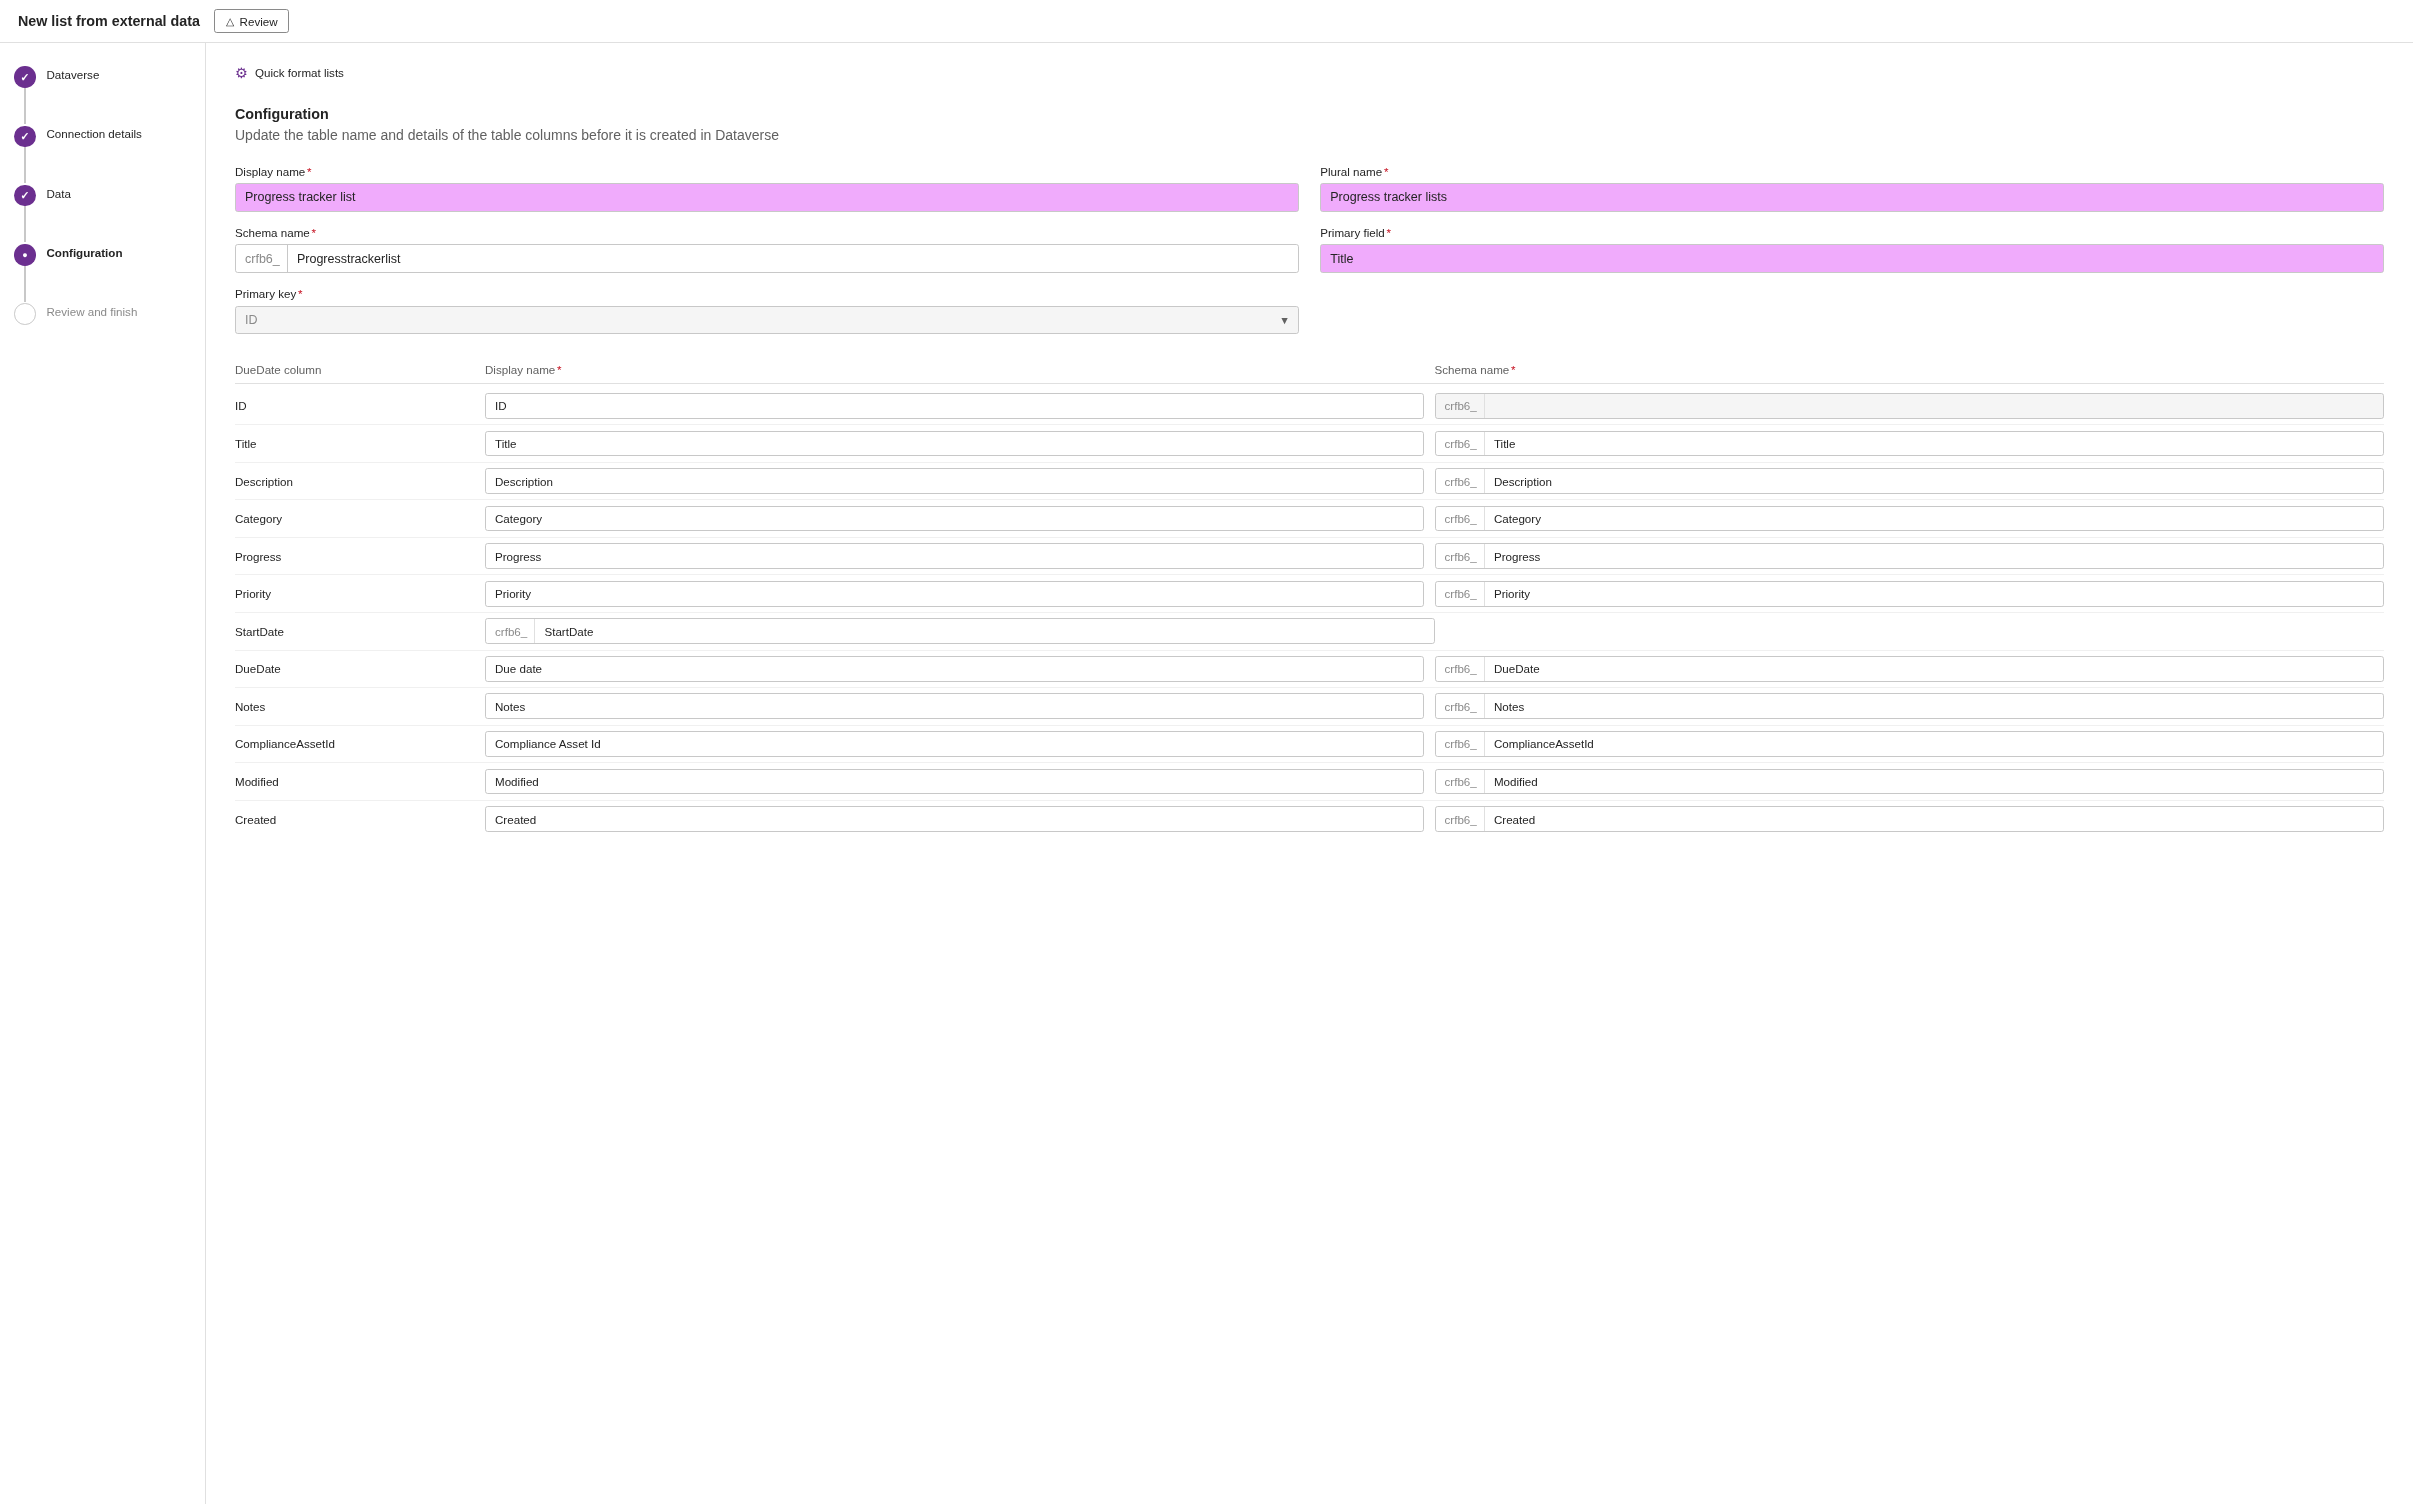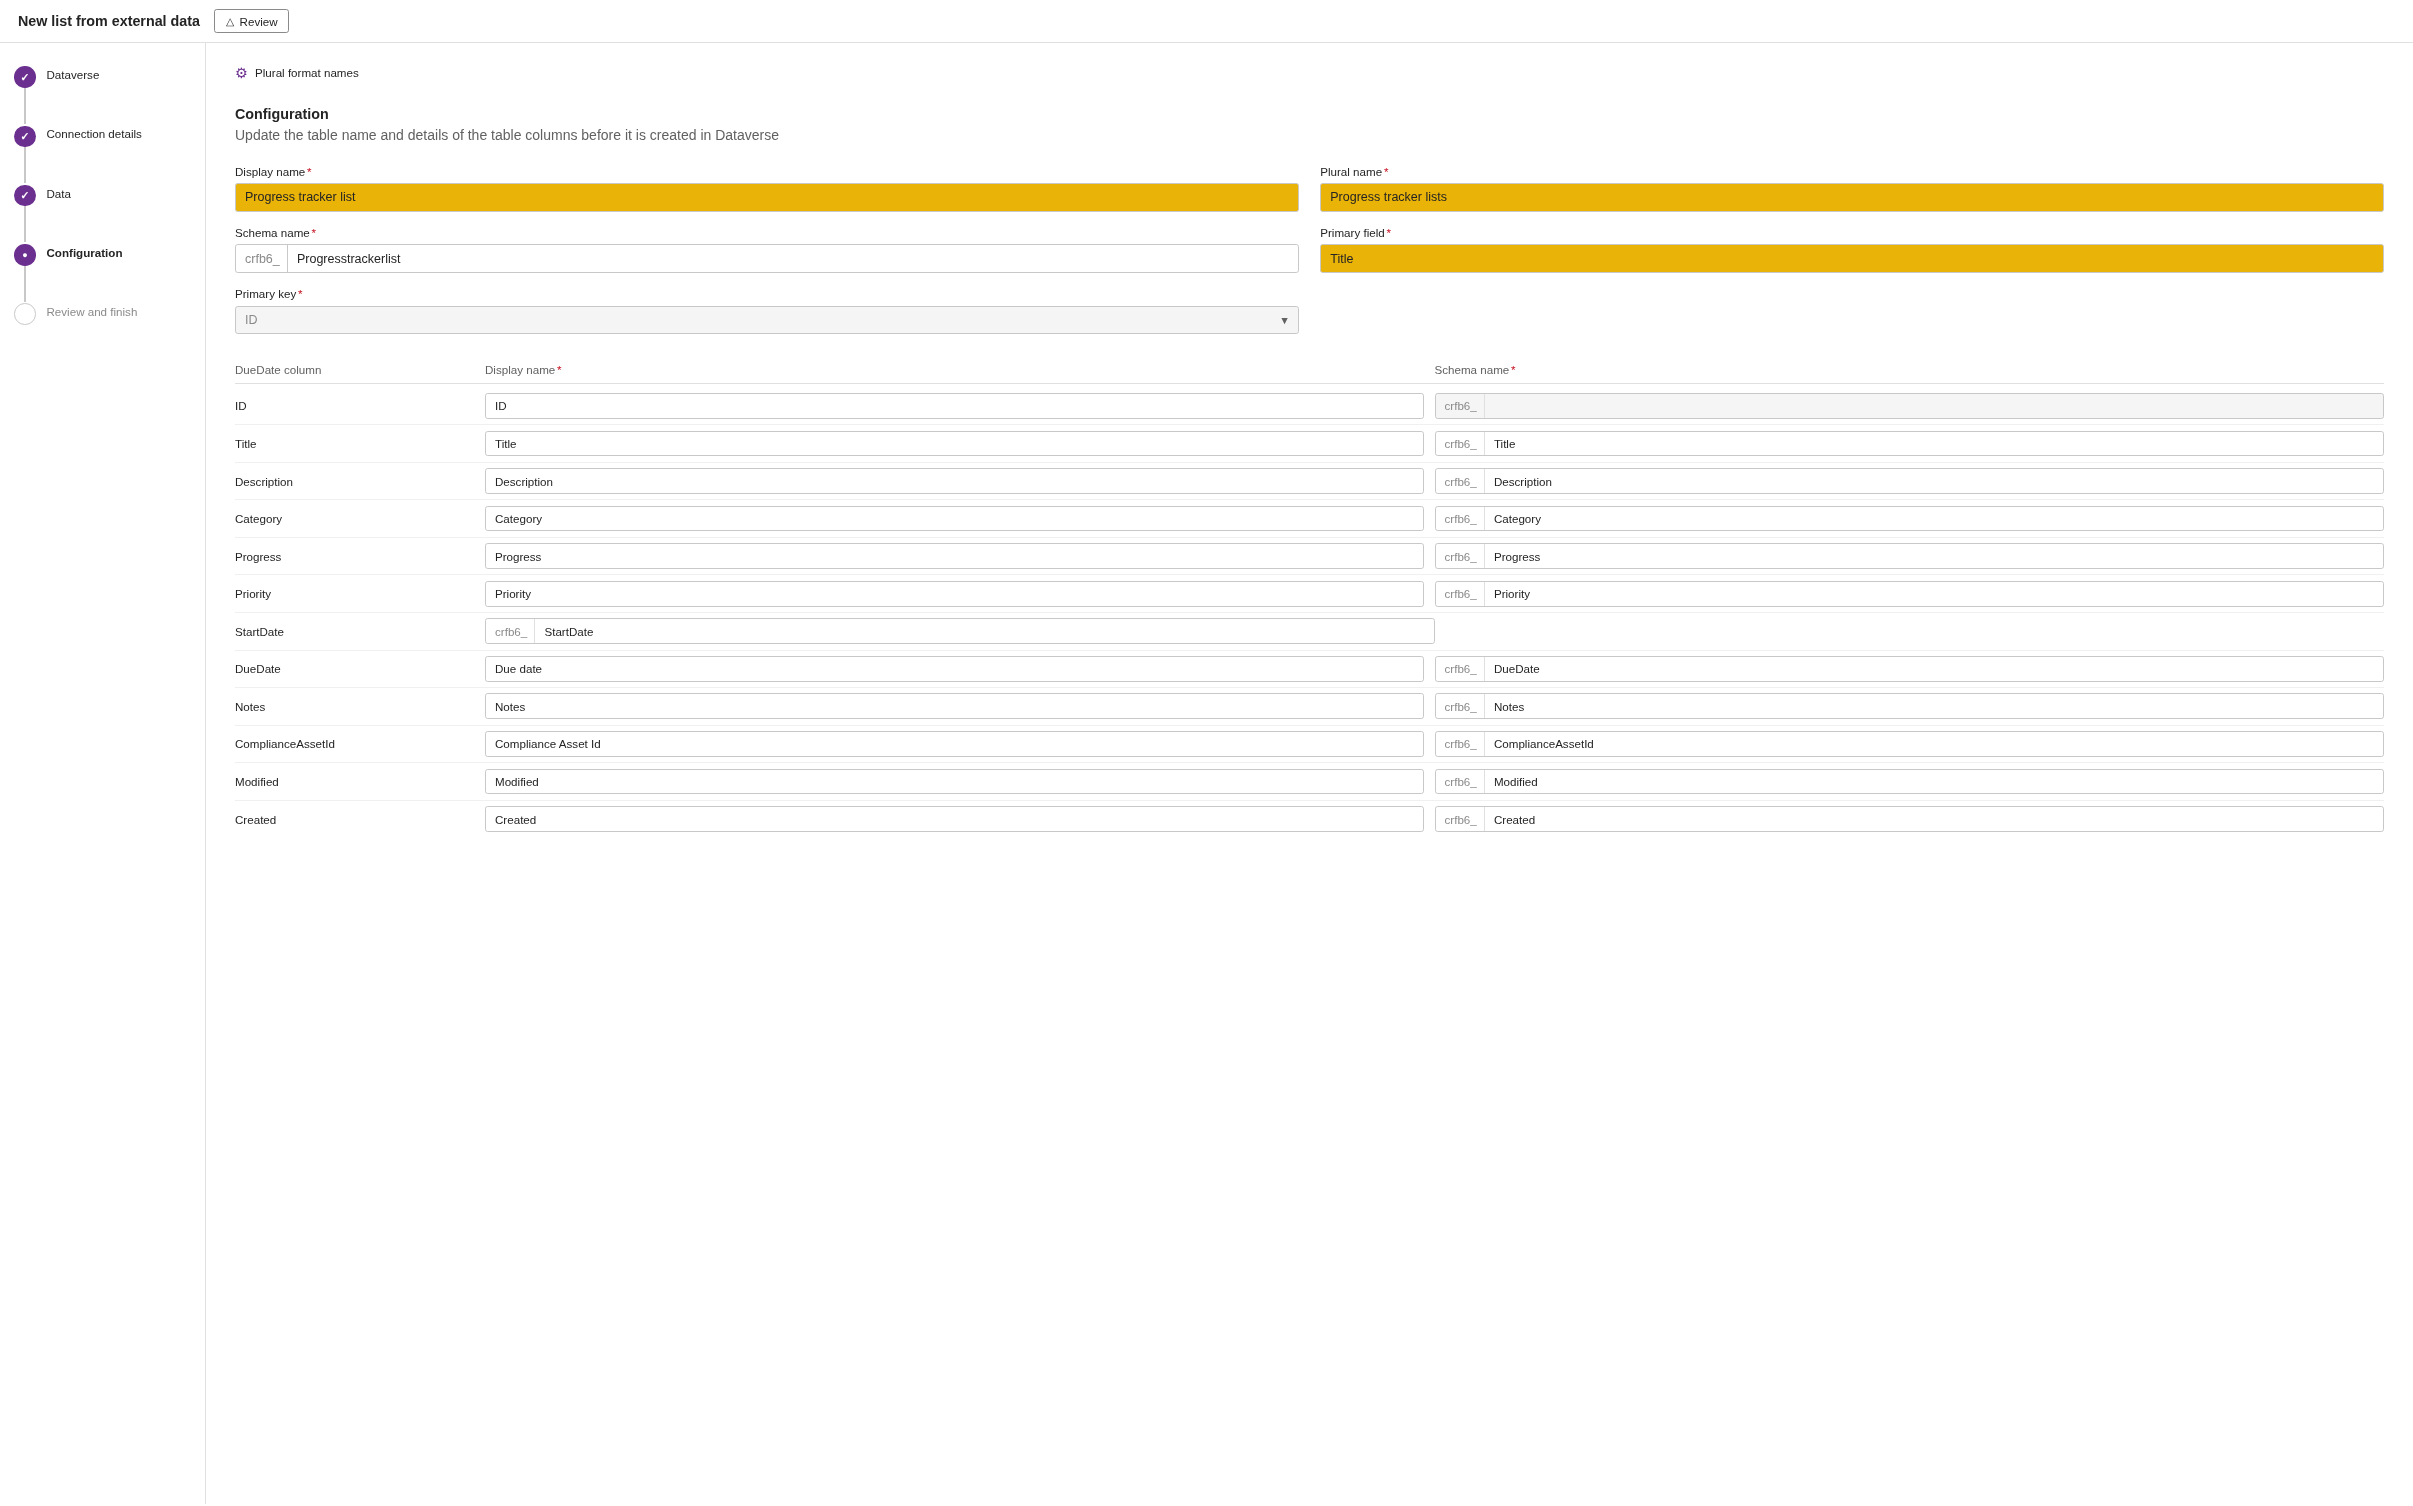--- a/index.html
+++ b/index.html
@@ -59,21 +59,21 @@
     .form-grid {
       display: grid; grid-template-columns: 1fr 1fr;
       gap: 14.3px 21.5px; margin-bottom: 21.5px;
     }
     .form-field { display: flex; flex-direction: column; gap: 5.4px; }
     .field-label { font-size: 11.6px; font-weight: 500; }
     .required-star { color: #c50f1f; margin-left: 1.8px; }
     .field-input {
       border: 0.9px solid #c8c8c8; border-radius: 2.7px;
       padding: 6.3px 9px; font-size: 12.5px; color: #242424;
-      background: #eab308; outline: none;
+      background: #f0abfc; outline: none;
     }
     .field-input-prefix {
       display: flex; align-items: center;
       border: 0.9px solid #c8c8c8; border-radius: 2.7px;
       background: #fff;
     }
     .prefix-text {
       padding: 6.3px 7.2px 6.3px 9px; font-size: 12.5px; color: #8a8a8a;
       border-right: 0.9px solid #c8c8c8; white-space: nowrap;
     }
@@ -178,21 +178,21 @@
         <div class="step-icon pending"></div>
       </div>
       <div class="step-label pending">Review and finish</div>
     </div>
   </div>
 
   <div class="content-area">
 
     <div class="quick-format-bar">
       <span class="quick-format-icon">⚙</span>
-      <span class="quick-format-label">Plural format names</span>
+      <span class="quick-format-label">Quick format lists</span>
     </div>
 
     <div>
       <div class="section-title">Configuration</div>
       <div class="section-desc">Update the table name and details of the table columns before it is created in Dataverse</div>
 
       <div class="form-grid">
 
         <div class="form-field">
           <div class="field-label">

